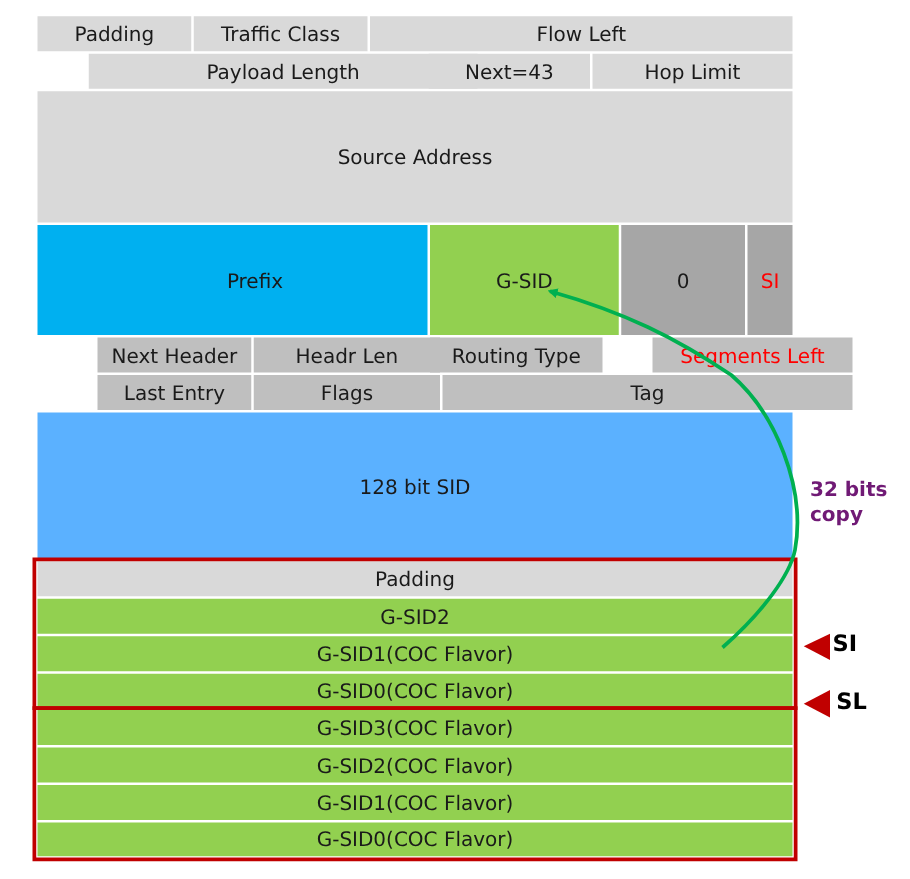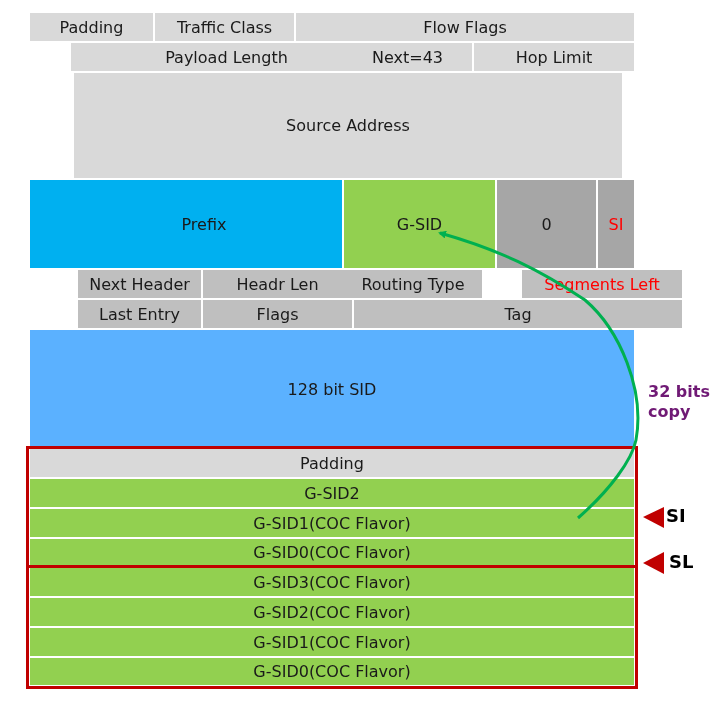--- a/index.html
+++ b/index.html
@@ -17,27 +17,27 @@
   .frame { position:absolute; border:3px solid #c00000; box-sizing:border-box; pointer-events:none; }
   .side-label { position:absolute; font-weight:bold; font-size:18px; color:#000; }
   .copy-label { position:absolute; font-weight:bold; font-size:16px; color:#701a75; line-height:20px; }
   svg.overlay { position:absolute; left:0; top:0; pointer-events:none; }
 </style>
 </head>
 <body>
 
 <div class="cell lg" style="left:30px;top:13px;width:123px;height:28px;">Padding</div>
 <div class="cell lg" style="left:155px;top:13px;width:139px;height:28px;">Traffic Class</div>
-<div class="cell lg" style="left:296px;top:13px;width:338px;height:28px;">Flow Flags</div>
+<div class="cell lg" style="left:296px;top:13px;width:338px;height:28px;">Flow Left</div>
 
 <div class="cell lg" style="left:30px;top:43px;width:311px;height:28px;margin-left:41px;">Payload Length</div>
 <div class="cell lg" style="left:343px;top:43px;width:129px;height:28px;">Next=43</div>
 <div class="cell lg" style="left:474px;top:43px;width:160px;height:28px;">Hop Limit</div>
 
-<div class="cell lg" style="left:30px;top:73px;width:548px;height:105px;margin-left:44px;">Source Address</div>
+<div class="cell lg" style="left:30px;top:73px;width:604px;height:105px;">Source Address</div>
 
 <div class="cell blue" style="left:30px;top:180px;width:312px;height:88px;">Prefix</div>
 <div class="cell green" style="left:344px;top:180px;width:151px;height:88px;">G-SID</div>
 <div class="cell dg" style="left:497px;top:180px;width:99px;height:88px;">0</div>
 <div class="cell dg red-text" style="left:598px;top:180px;width:36px;height:88px;">SI</div>
 
 <div class="cell mg" style="left:30px;top:270px;width:123px;height:28px;">Next Header</div>
 <div class="cell mg" style="left:155px;top:270px;width:149px;height:28px;">Headr Len</div>
 <div class="cell mg" style="left:296px;top:270px;width:138px;height:28px;">Routing Type</div>
 <div class="cell mg red-text" style="left:474px;top:270px;width:160px;height:28px;">Segments Left</div>

